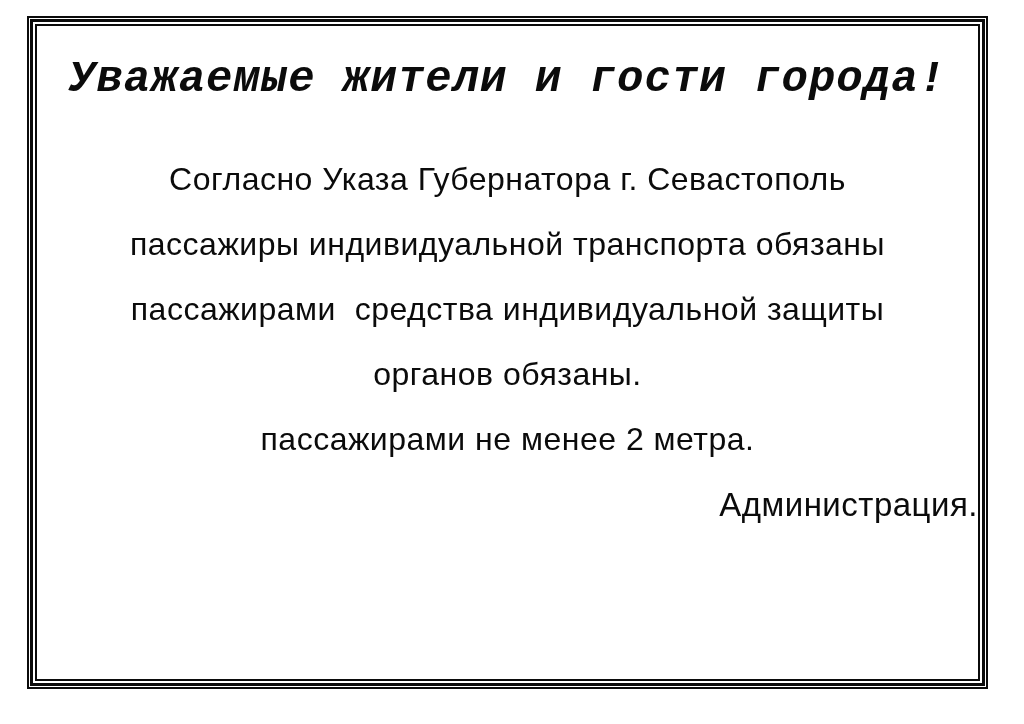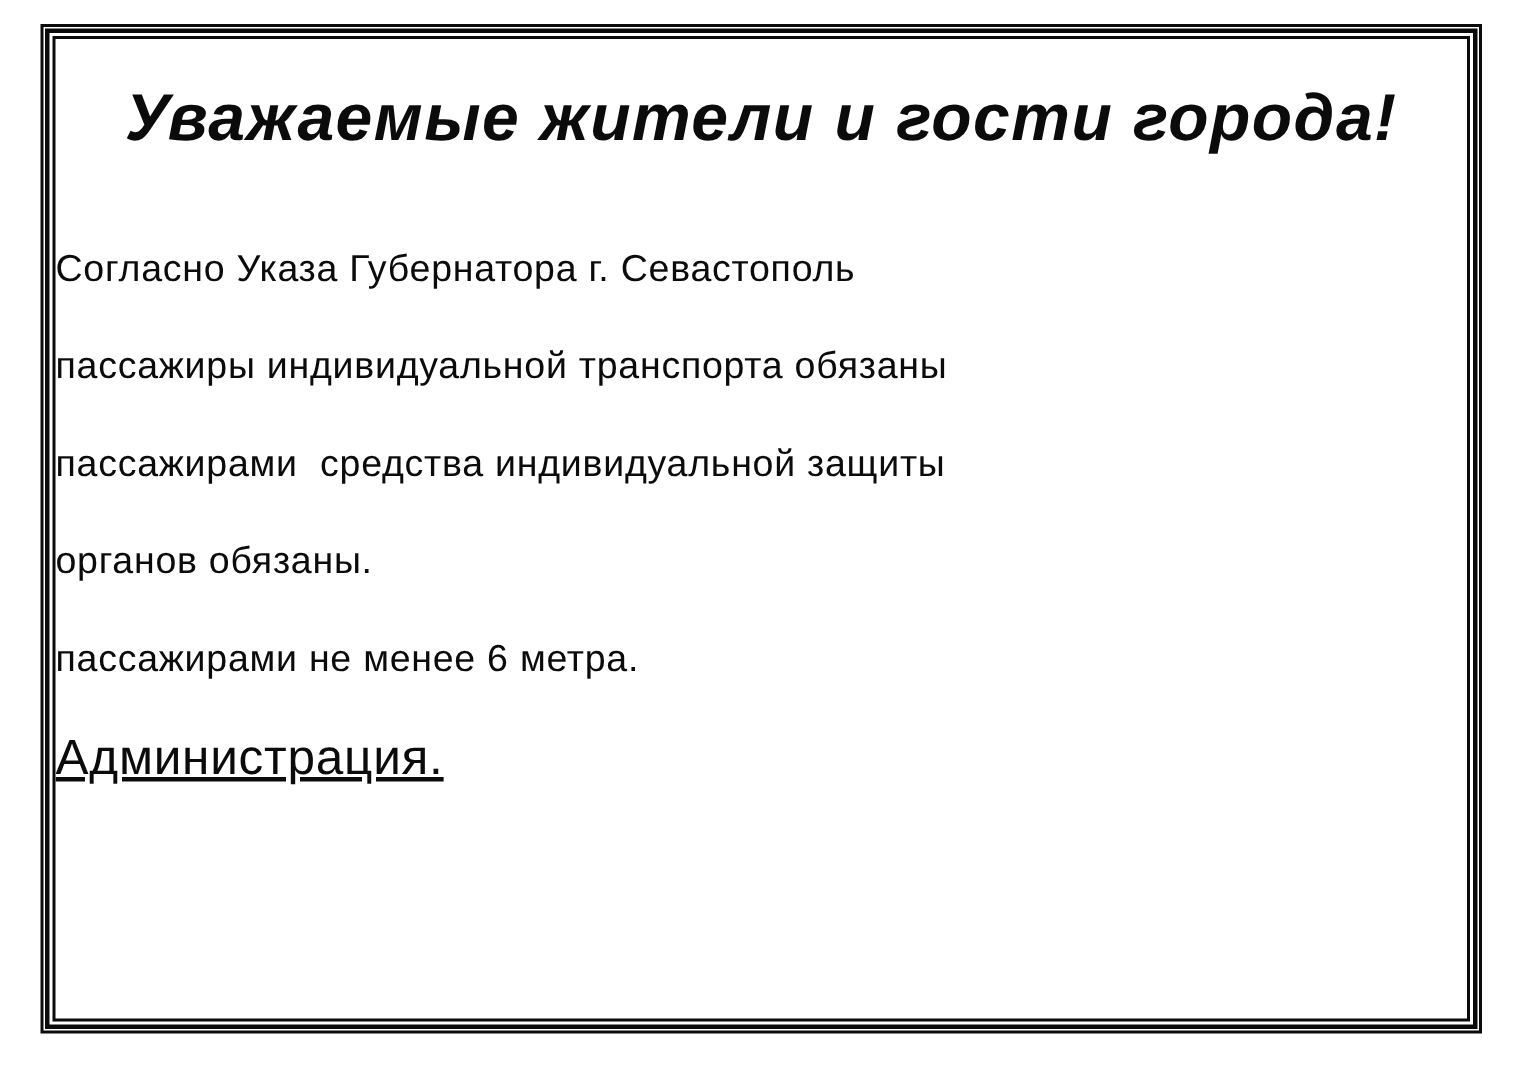--- a/index.html
+++ b/index.html
@@ -46,54 +46,55 @@
   }
   .notice-title {
     margin-top: 28px;
     text-align: center;
     font-weight: bold;
     font-style: italic;
     font-size: 44px;
     line-height: 50px;
     letter-spacing: 1px;
     white-space: nowrap;
+    font-family: Liberation Mono, monospace;
   }
   .notice-body {
     margin-top: 43px;
   }
   .notice-line {
-    font-size: 25px;
+    text-align: center;
+    font-size: 32px;
     line-height: 65px;
     letter-spacing: 0.5px;
     white-space: pre-wrap;
   }
   .notice-signature {
-    padding-right: 16px;
+    text-align: right;
     font-size: 33px;
     line-height: 65px;
     letter-spacing: 0.5px;
-    text-decoration: underline;
   }
 </style>
 </head>
 <body>
 
 <div class="page">
   <div class="frame-outer">
     <div class="frame-mid">
       <div class="frame-inner">
 
         <div class="notice-title">Уважаемые жители и гости города!</div>
 
         <div class="notice-body">
             <div class="notice-line">Согласно Указа Губернатора г. Севастополь</div>
             <div class="notice-line">пассажиры индивидуальной транспорта обязаны</div>
             <div class="notice-line">пассажирами  средства индивидуальной защиты</div>
             <div class="notice-line">органов обязаны.</div>
-            <div class="notice-line">пассажирами не менее 6 метра.</div>
+            <div class="notice-line">пассажирами не менее 2 метра.</div>
           </div>
 
         <div class="notice-signature">Администрация.</div>
 
       </div>
     </div>
   </div>
 </div>
 
 </body></html>

